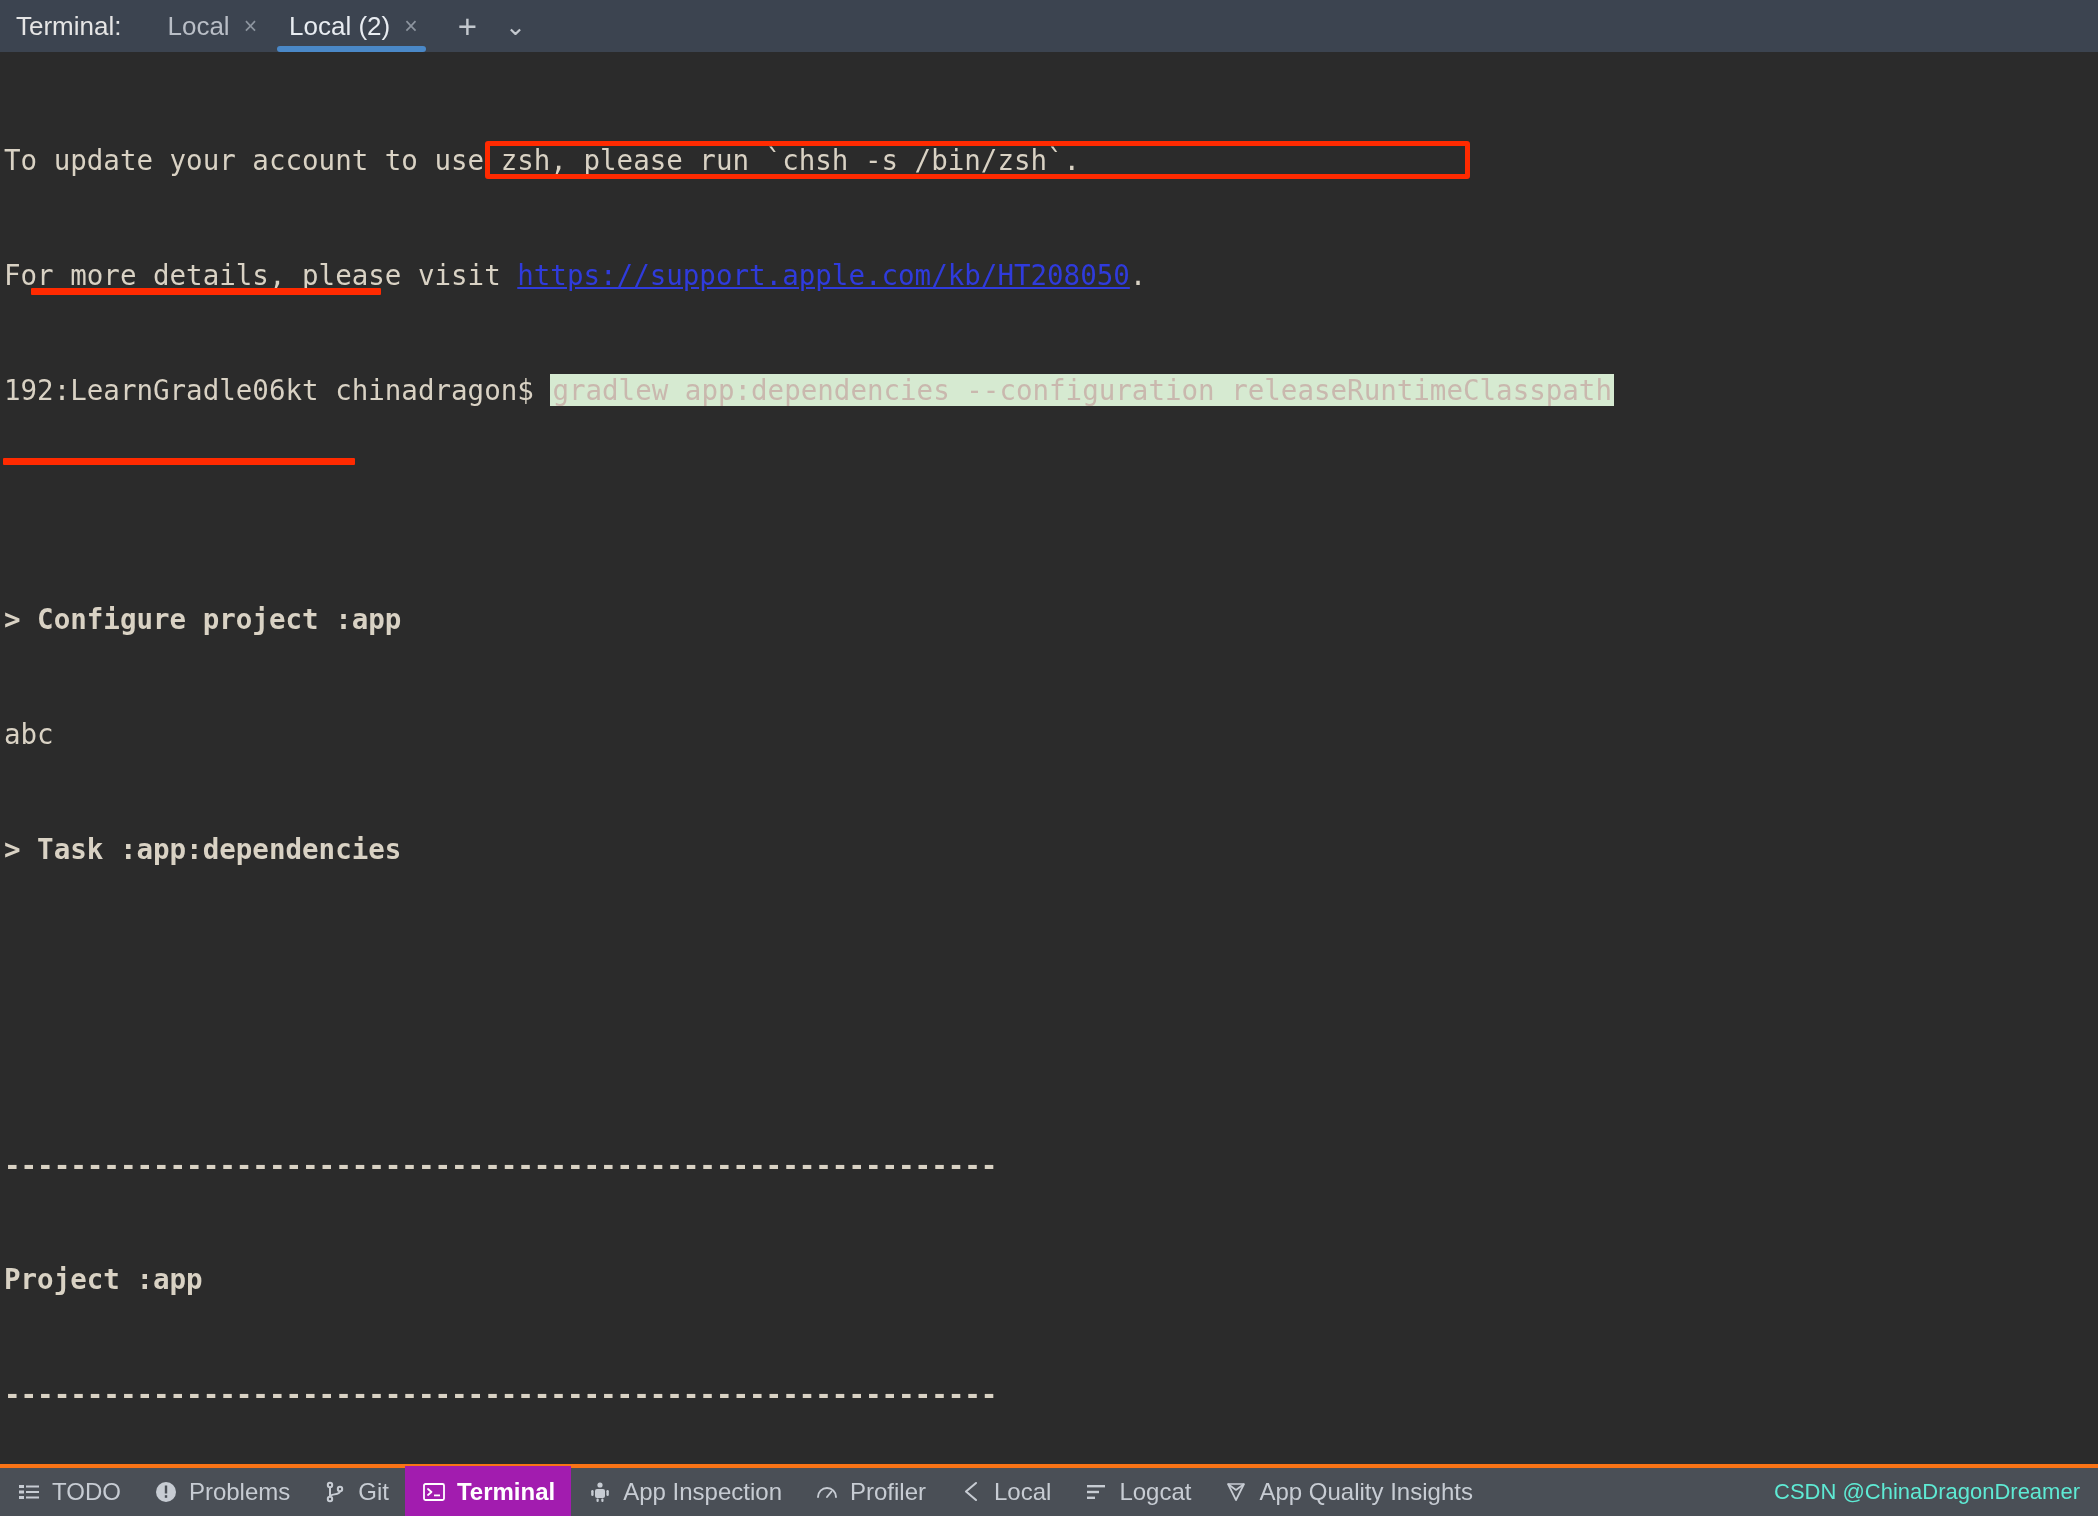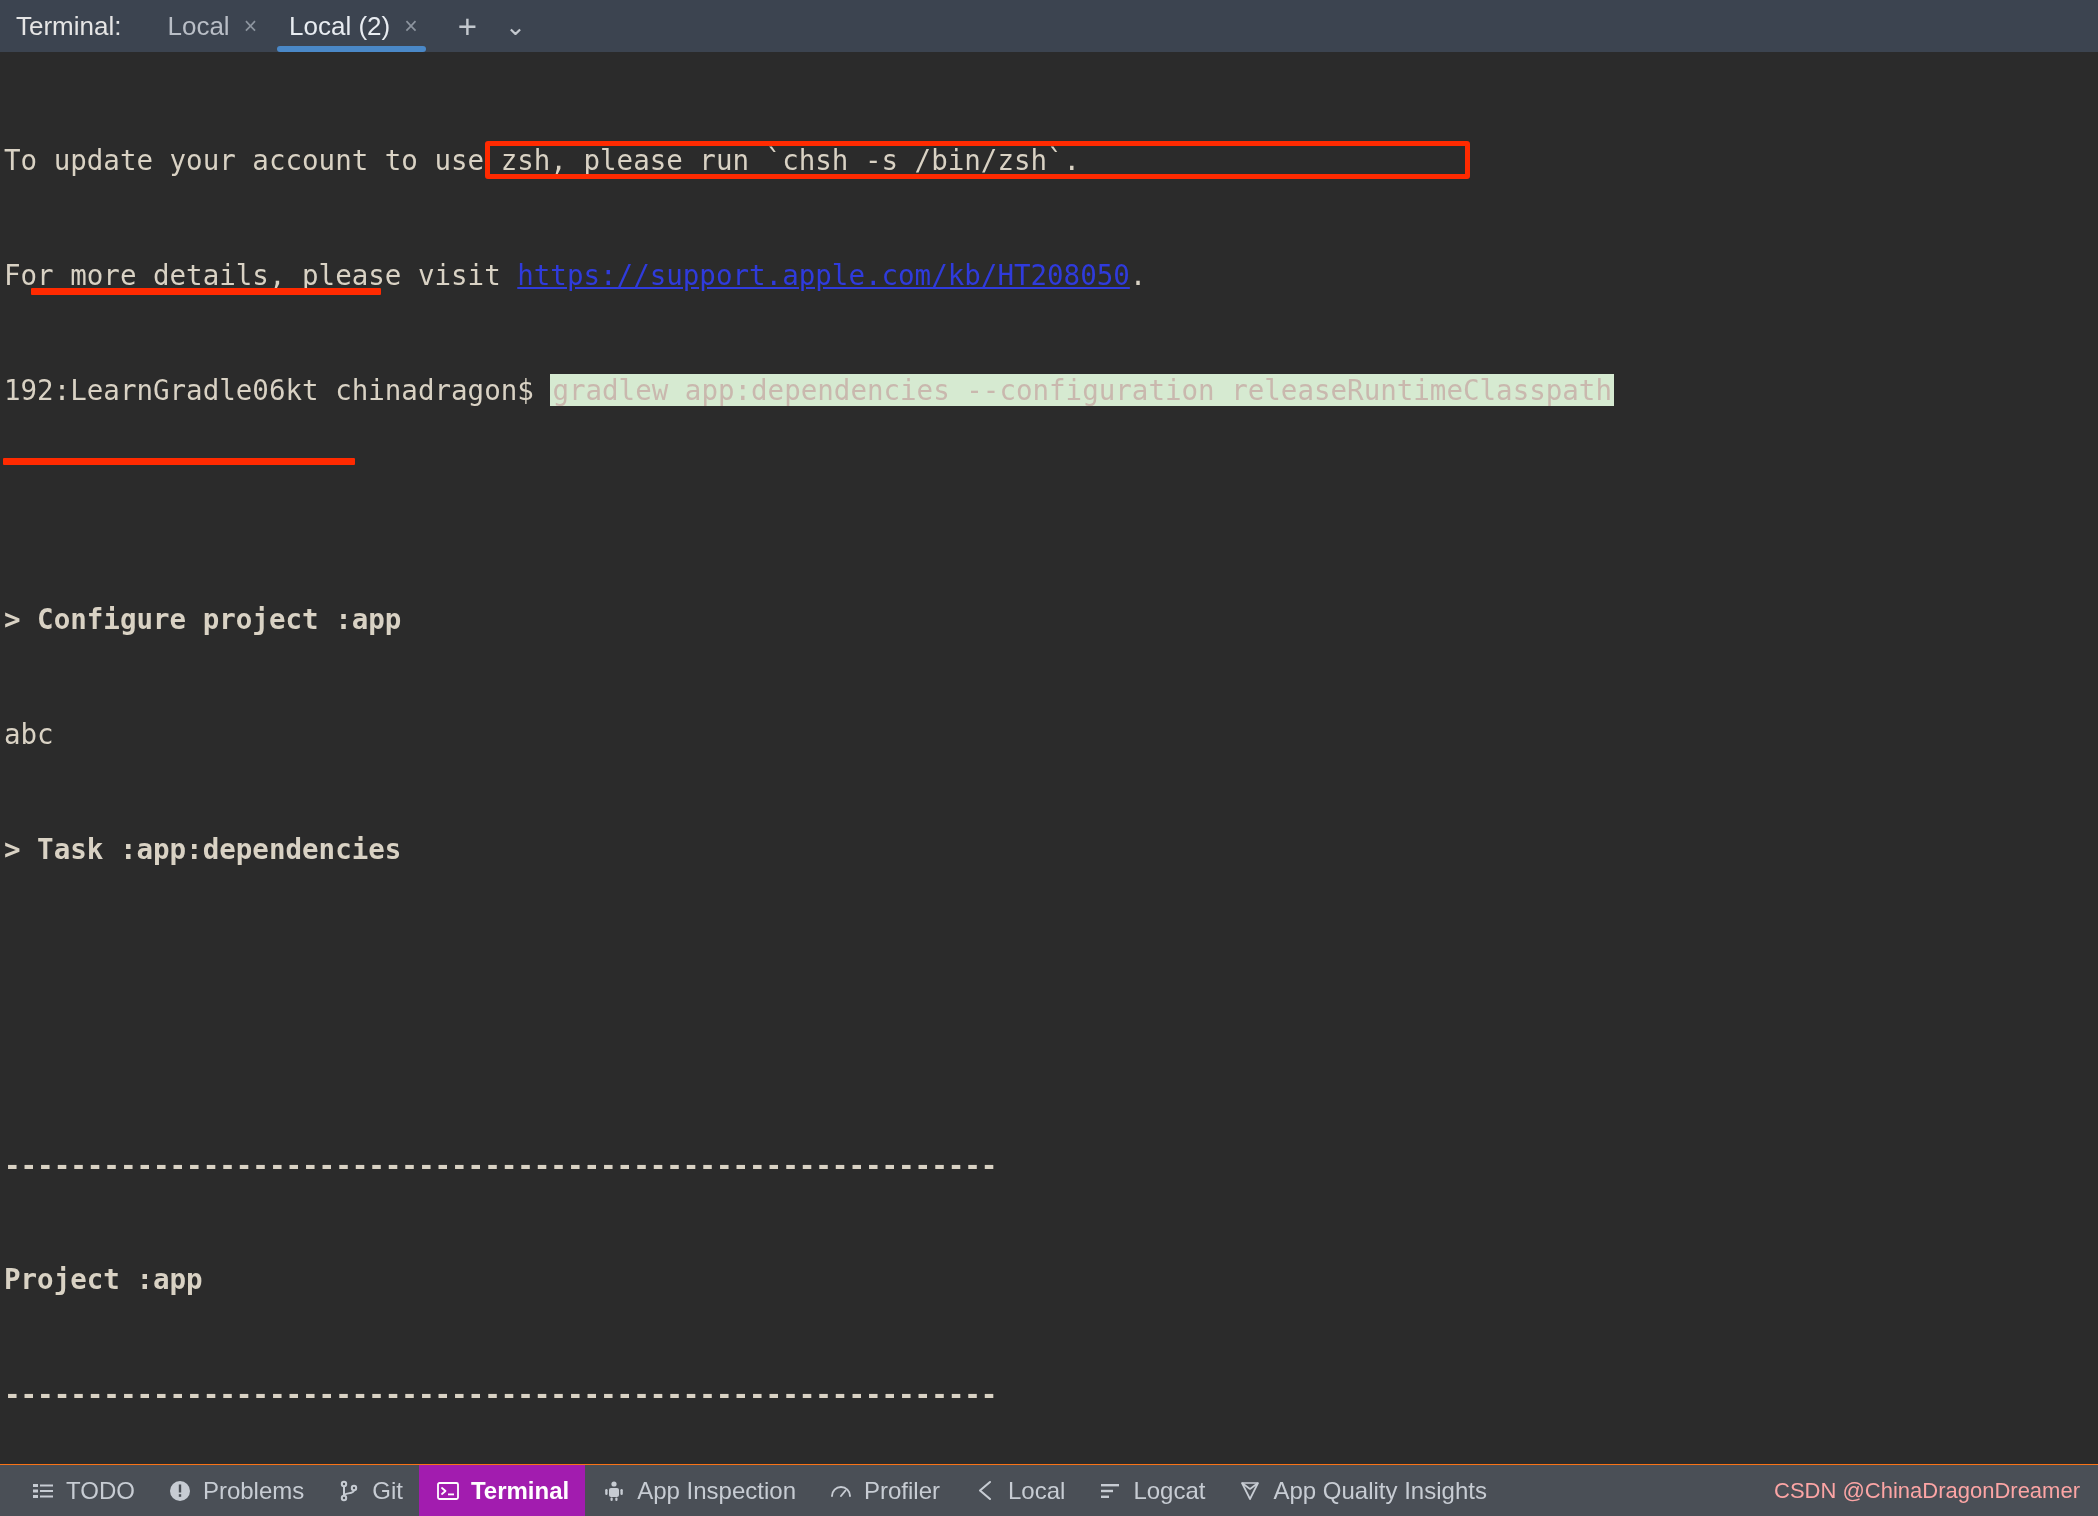--- a/index.html
+++ b/index.html
@@ -121,26 +121,25 @@
     border-radius: 1px;
   }
 
   
   .statusbar {
     flex: 0 0 52px;
     height: 52px;
     background: #4a4f56;
     display: flex;
     align-items: center;
-    padding-left: 14px;
     font-family: "Liberation Sans", sans-serif;
     color: #c7ccd3;
     font-size: 24px;
     position: relative;
-    border-top: 1px solid #f97316;
+    border-top: 4px solid #f97316;
   }
   .sb-item {
     display: flex;
     align-items: center;
     height: 52px;
     padding: 0 16px;
     gap: 10px;
     color: #c7ccd3;
   }
   .sb-item.active {
@@ -156,21 +155,21 @@
     flex: 0 0 26px;
   }
   .sb-icon svg { display: block; }
   .watermark {
     position: absolute;
     right: 18px;
     top: 50%;
     transform: translateY(-50%);
     font-family: "Liberation Sans", sans-serif;
     font-size: 22px;
-    color: #fca5a5;
+    color: #5eead4;
     white-space: nowrap;
   }
 </style>
 </head>
 <body>
 
 <div id="app">
 
   <div class="tabbar">
     <span class="tabbar-label">Terminal:</span>

